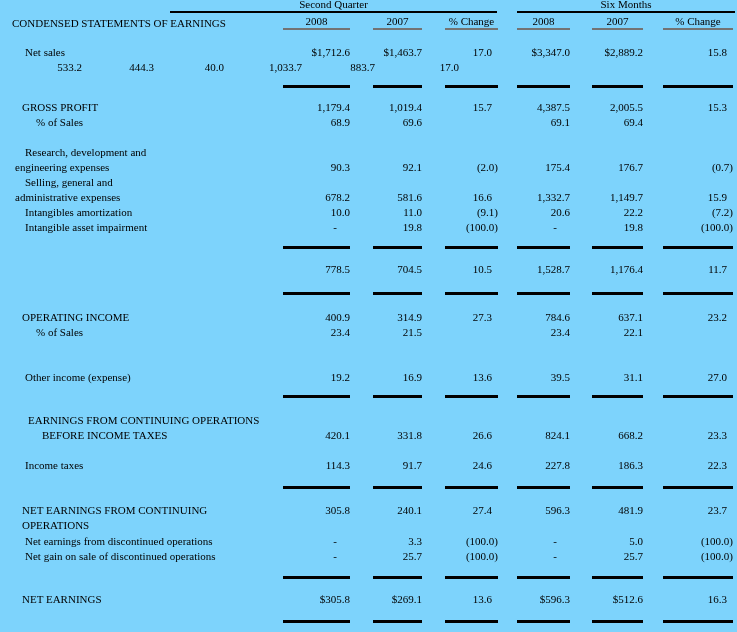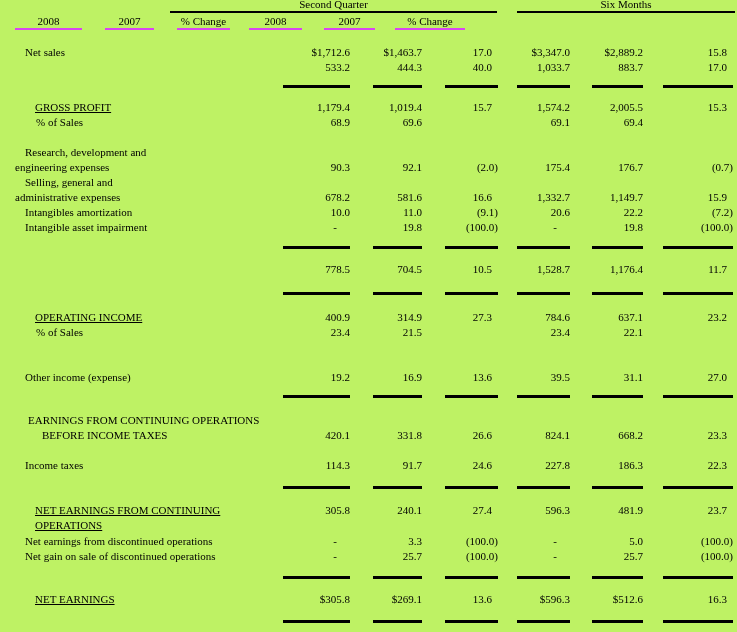--- a/index.html
+++ b/index.html
@@ -1,60 +1,60 @@
 <!DOCTYPE html>
 <html><head>
 <meta charset="utf-8">
 <style>
   html,body{margin:0;padding:0;background:#ffffff;}
   .sheet{
     position:relative;
     width:737px;height:632px;
-    background:#bef264;
+    background:#7dd3fc;
     color:#000;
     font-family:"Liberation Serif","DejaVu Serif",serif;
     font-size:11px;
     overflow:hidden;
   }
   .inner{width:735px;}
-  .row{display:flex;width:735px;justify-content:flex-end;}
+  .row{display:flex;width:735px;}
   .c{flex:none;box-sizing:border-box;}
   .lab{width:268px;}
   .c1{width:84px;}
   .c2{width:72px;}
   .c3{width:76px;}
   .cgap{width:17px;}
   .c4{width:55px;}
   .c5{width:73px;}
   .c6{width:90px;}
 
   
   .hdr-row1{display:flex;width:735px;height:13px;align-items:flex-end;}
   .g1wrap{flex:none;width:500px;}
   .g1{margin-left:170px;margin-right:3px;border-bottom:2px solid #000;text-align:center;height:13px;line-height:12px;}
   .g2{flex:none;width:218px;border-bottom:2px solid #000;text-align:center;height:13px;line-height:12px;margin-left:17px;}
   .hdr-row2{display:flex;width:735px;height:17px;align-items:flex-end;}
   .title-cell{padding-left:12px;line-height:14px;}
-  .colhead{margin-left:auto;margin-right:2px;border-bottom:2px solid #d946ef;text-align:center;line-height:14px;}
+  .colhead{margin-left:auto;margin-right:2px;border-bottom:2px solid #737373;text-align:center;line-height:14px;}
   .c1 .colhead{width:67px;}
   .c2 .colhead{width:49px;}
   .c3 .colhead{width:53px;}
   .c4 .colhead{width:53px;}
   .c5 .colhead{width:51px;}
   .c6 .colhead{width:70px;}
 
   
   .data-row{height:15px;line-height:15px;}
   .num{text-align:right;padding-right:2px;}
   .num.pct{padding-right:8px;}
   .num.paren{padding-right:2px;}
   .num.dash{padding-right:15px;}
   .ind1{padding-left:25px;}
   .ind2{padding-left:15px;}
-  .ind3{padding-left:35px;text-decoration:underline;}
+  .ind3{padding-left:22px;}
   .ind4{padding-left:36px;}
   .ind5{padding-left:28px;}
   .ind6{padding-left:42px;}
 
   
   .rule{height:3px;background:#000;margin-left:auto;margin-right:2px;}
   .c1 .rule{width:67px;}
   .c2 .rule{width:49px;}
   .c3 .rule{width:53px;}
   .c4 .rule{width:53px;}
@@ -72,20 +72,21 @@
         <div class="g1">
           <span>Second Quarter</span>
         </div>
       </div>
       <div class="g2">
         <span>Six Months</span>
       </div>
     </div>
 
     <div class="hdr-row2">
+      <div class="c lab title-cell">CONDENSED STATEMENTS OF EARNINGS</div>
       <div class="c c1">
           <div class="colhead">2008</div>
         </div>
       <div class="c c2">
           <div class="colhead">2007</div>
         </div>
       <div class="c c3">
           <div class="colhead">% Change</div>
         </div>
       <div class="c cgap"></div>
@@ -142,21 +143,21 @@
           <div class="c c6">
             <div class="rule"></div>
           </div>
         </div>
         <div class="row data-row">
           <div class="c lab ind3">GROSS PROFIT</div>
           <div class="c c1 num">1,179.4</div>
           <div class="c c2 num">1,019.4</div>
           <div class="c c3 num pct">15.7</div>
           <div class="c cgap"></div>
-          <div class="c c4 num">1,574.2</div>
+          <div class="c c4 num">4,387.5</div>
           <div class="c c5 num">2,005.5</div>
           <div class="c c6 num pct">15.3</div>
         </div>
         <div class="row data-row">
           <div class="c lab ind4">% of Sales</div>
           <div class="c c1 num">68.9</div>
           <div class="c c2 num">69.6</div>
           <div class="c c3 num pct"></div>
           <div class="c cgap"></div>
           <div class="c c4 num">69.1</div>

